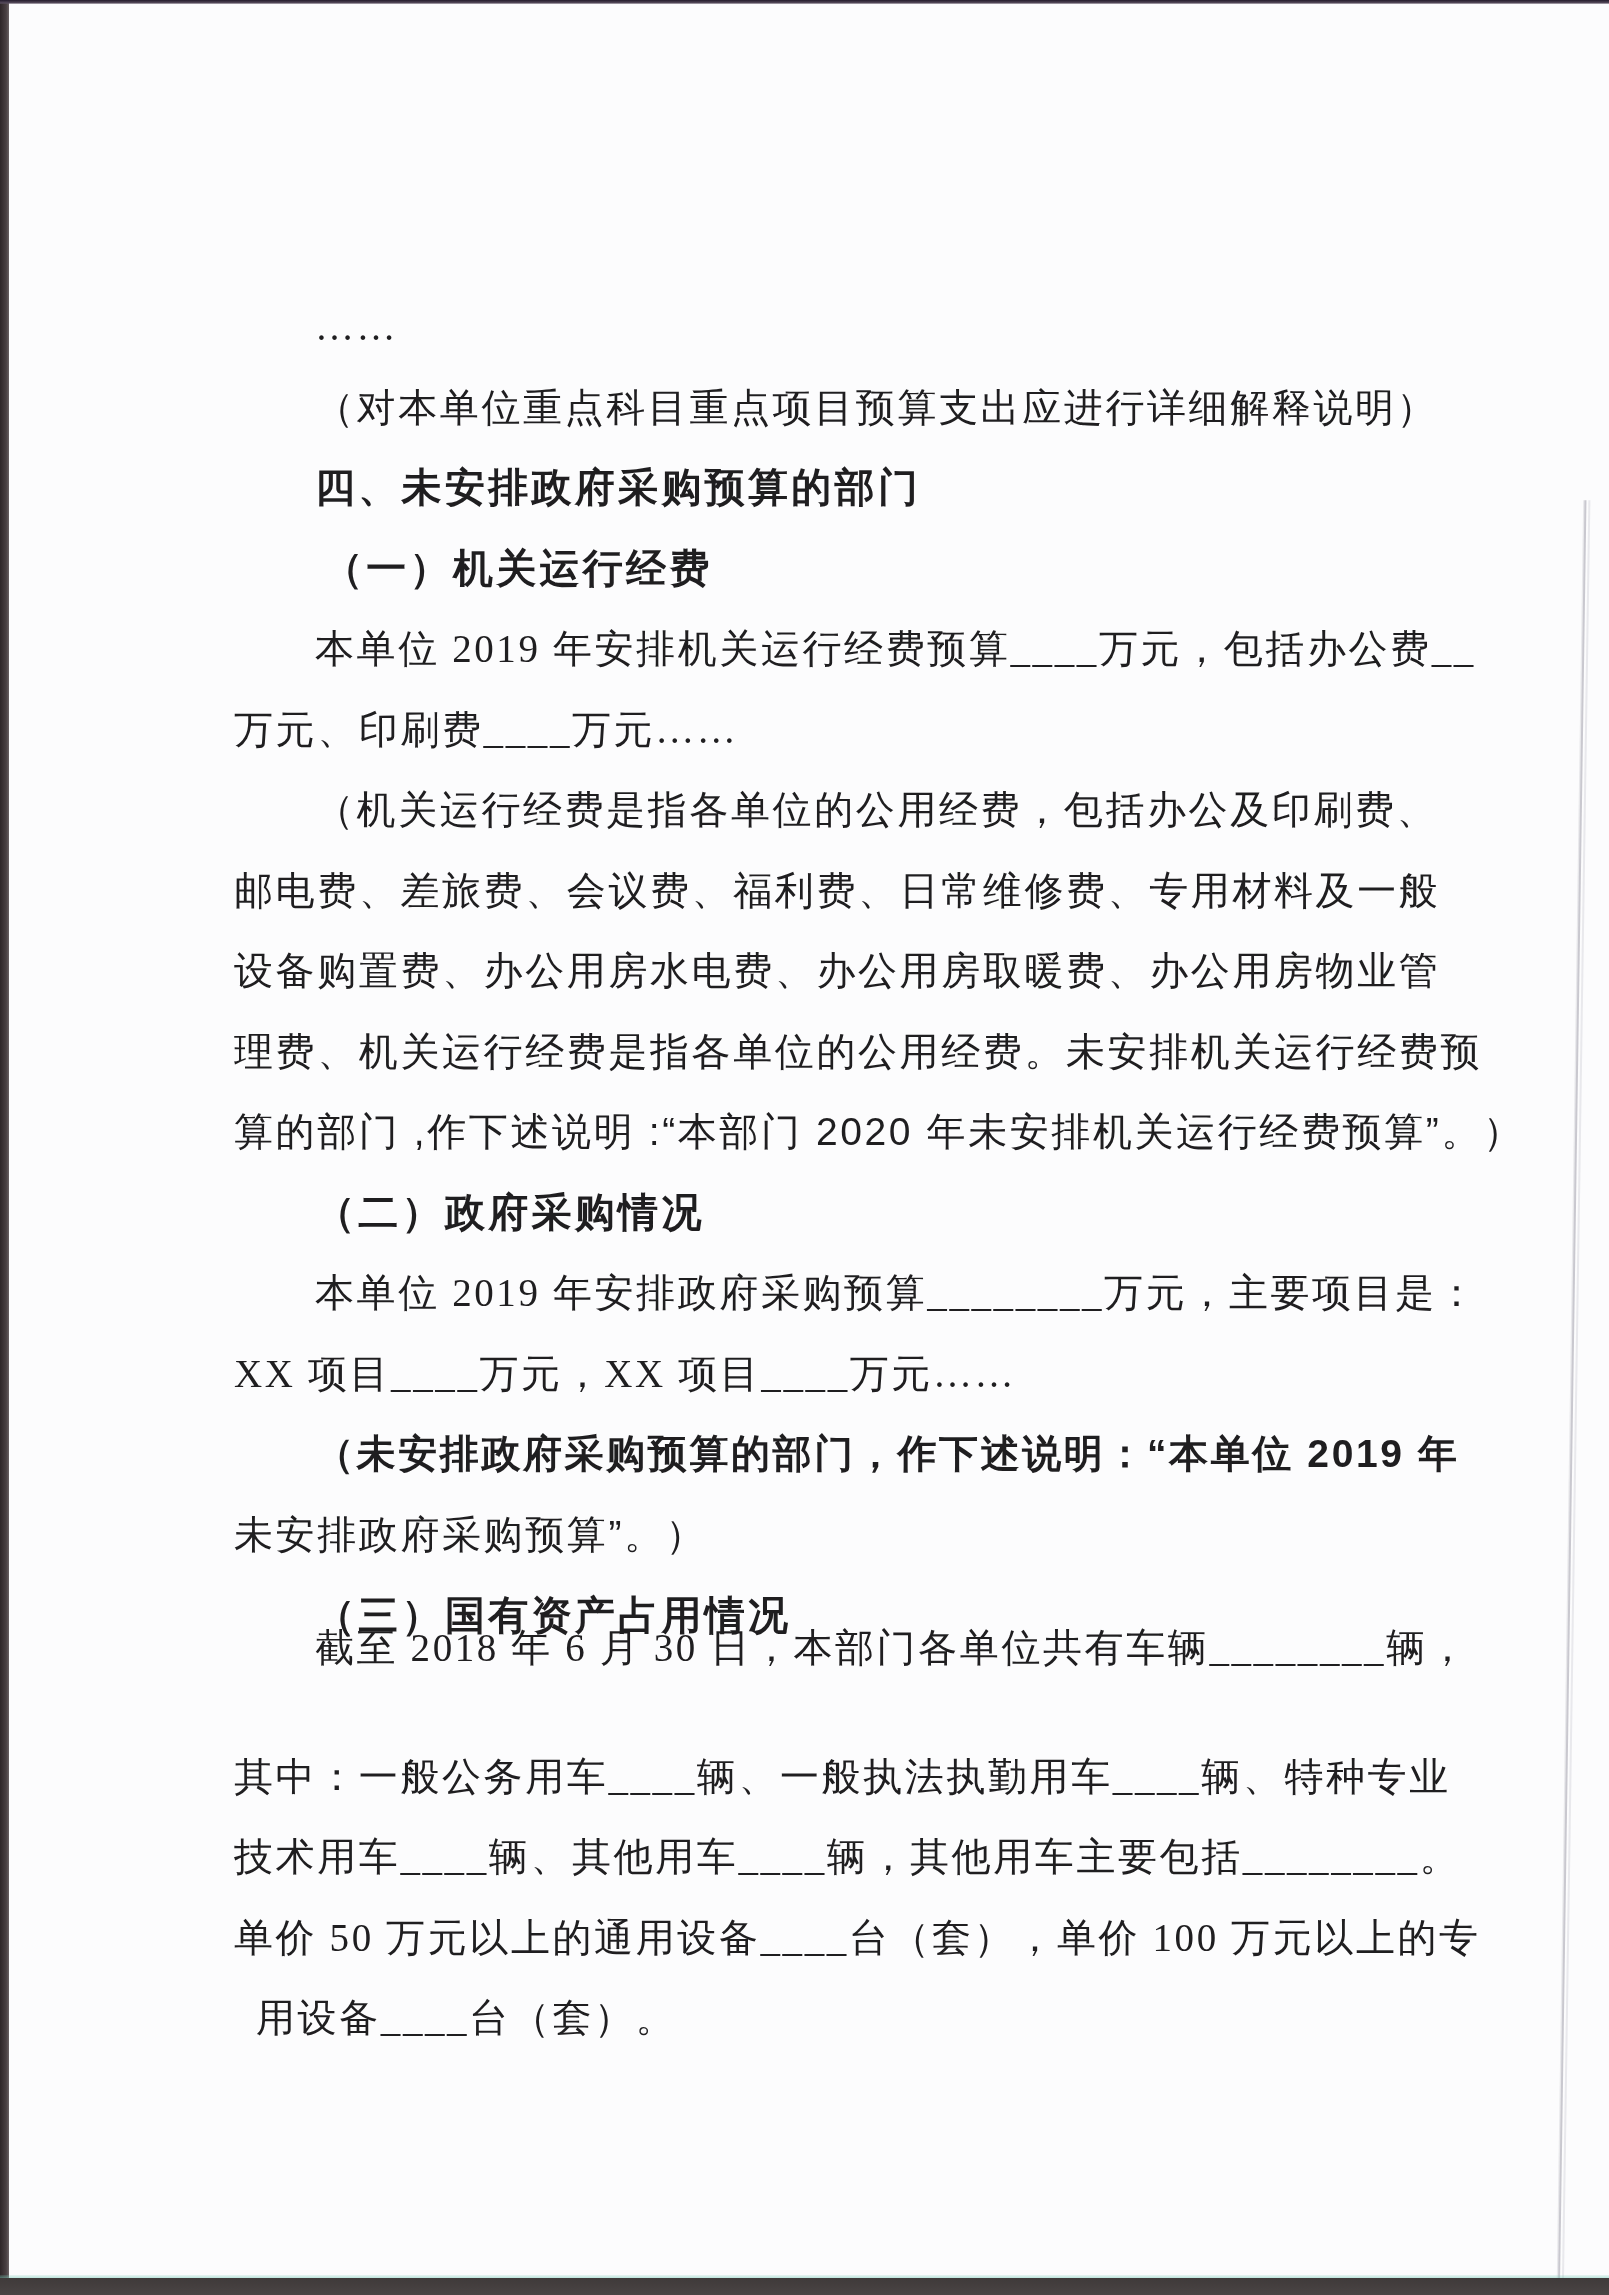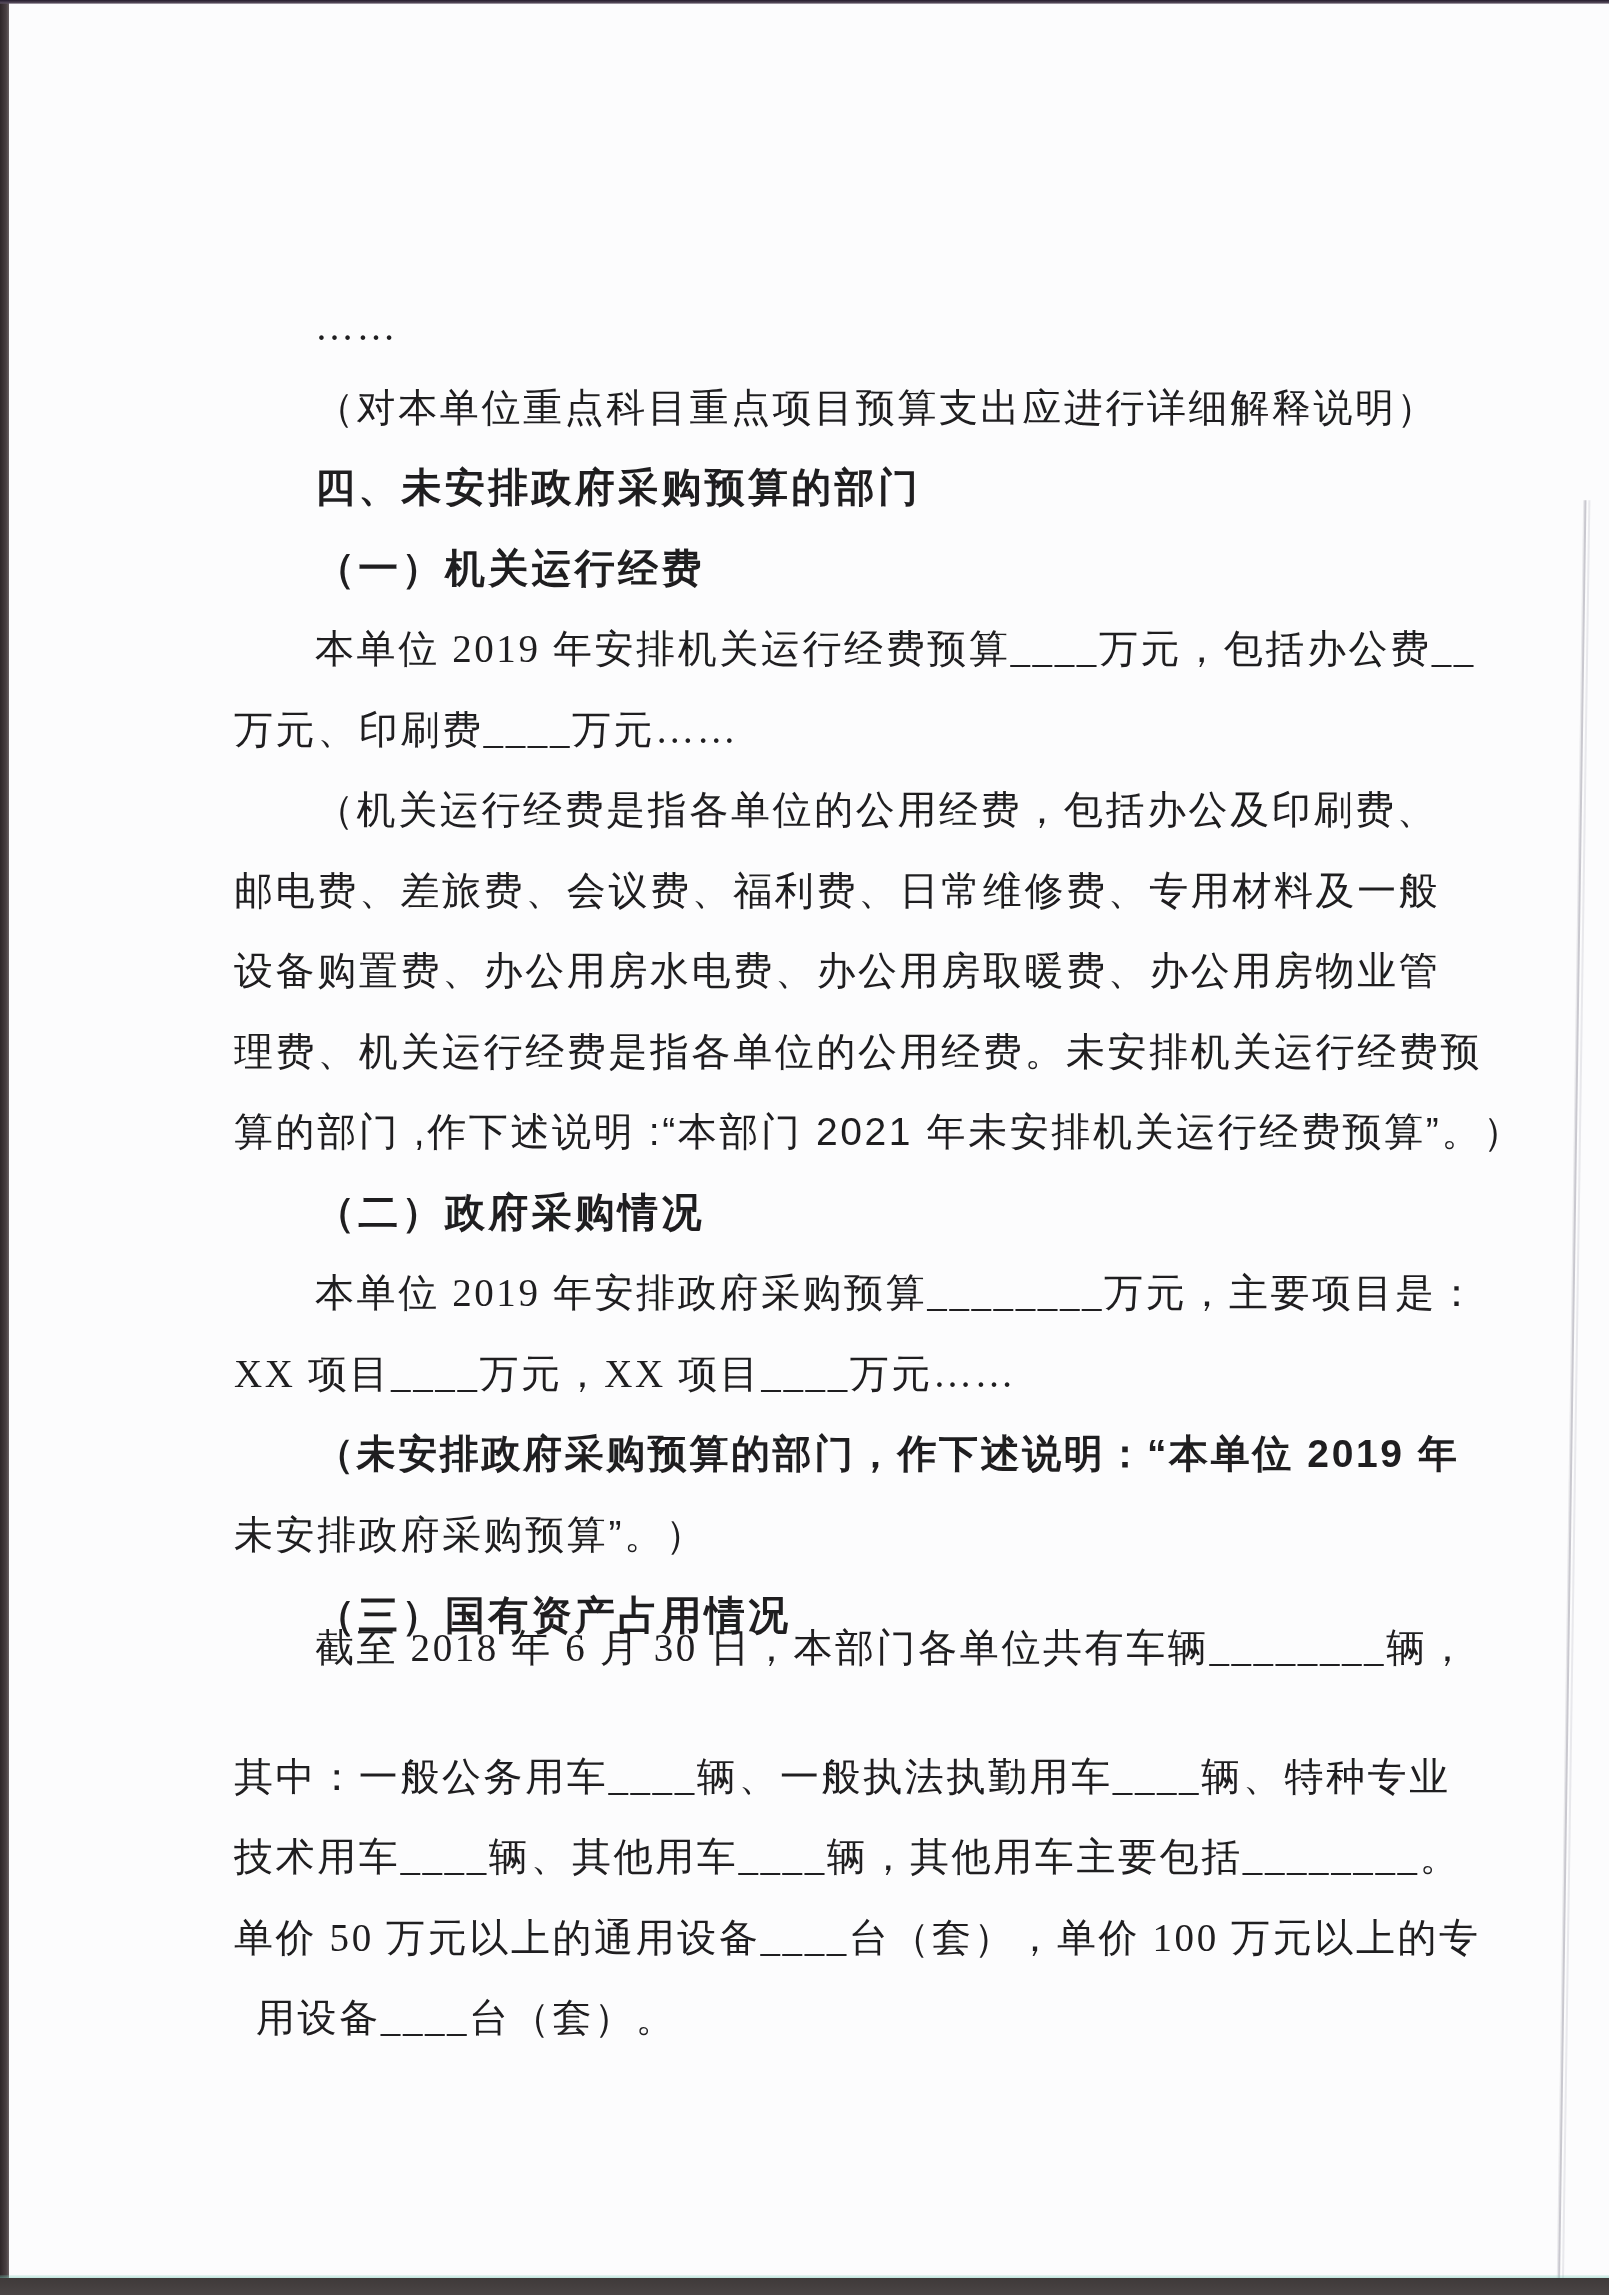--- a/index.html
+++ b/index.html
@@ -53,28 +53,28 @@
   .line.heading{font-family:"Liberation Sans", sans-serif;font-weight:700;font-size:40px;letter-spacing:3.3px;}
 </style>
 </head>
 <body>
 
 <div class="scan-page">
   <div class="doc-lines">
       <div class="line body indent" style="top: 286px;">……</div>
       <div class="line kai indent" style="top: 367px;">（对本单位重点科目重点项目预算支出应进行详细解释说明）</div>
       <div class="line heading indent" style="top: 447px;">四、未安排政府采购预算的部门</div>
-      <div class="line heading indent" style="top: 528px;">（一）机关运行经费</div>
+      <div class="line heading indent" style="top: 528px; margin-left: 8px;">（一）机关运行经费</div>
       <div class="line body indent" style="top: 608px;">本单位 2019 年安排机关运行经费预算____万元，包括办公费__</div>
       <div class="line body" style="top: 689px;">万元、印刷费____万元……</div>
       <div class="line hei indent" style="top: 769px;">（机关运行经费是指各单位的公用经费，包括办公及印刷费、</div>
       <div class="line hei" style="top: 850px;">邮电费、差旅费、会议费、福利费、日常维修费、专用材料及一般</div>
       <div class="line hei" style="top: 930px;">设备购置费、办公用房水电费、办公用房取暖费、办公用房物业管</div>
       <div class="line hei" style="top: 1011px;">理费、机关运行经费是指各单位的公用经费。未安排机关运行经费预</div>
-      <div class="line hei" style="top: 1091px;">算的部门 ,作下述说明 :“本部门 2021 年未安排机关运行经费预算”。）</div>
+      <div class="line hei" style="top: 1091px;">算的部门 ,作下述说明 :“本部门 2020 年未安排机关运行经费预算”。）</div>
       <div class="line heading indent" style="top: 1172px;">（二）政府采购情况</div>
       <div class="line body indent" style="top: 1252px;">本单位 2019 年安排政府采购预算________万元，主要项目是：</div>
       <div class="line body" style="top: 1333px;">XX 项目____万元，XX 项目____万元……</div>
       <div class="line hei indent" style="top: 1413px; font-weight: bold;">（未安排政府采购预算的部门，作下述说明：“本单位 2019 年</div>
       <div class="line hei" style="top: 1494px;">未安排政府采购预算”。）</div>
       <div class="line heading indent" style="top: 1575px;">（三）国有资产占用情况</div>
       <div class="line body indent" style="top: 1607px;">截至 2018 年 6 月 30 日，本部门各单位共有车辆________辆，</div>
       <div class="line body" style="top: 1736px;">其中：一般公务用车____辆、一般执法执勤用车____辆、特种专业</div>
       <div class="line body" style="top: 1816px;">技术用车____辆、其他用车____辆，其他用车主要包括________。</div>
       <div class="line body" style="top: 1897px; text-align: right;">单价 50 万元以上的通用设备____台（套），单价 100 万元以上的专</div>

